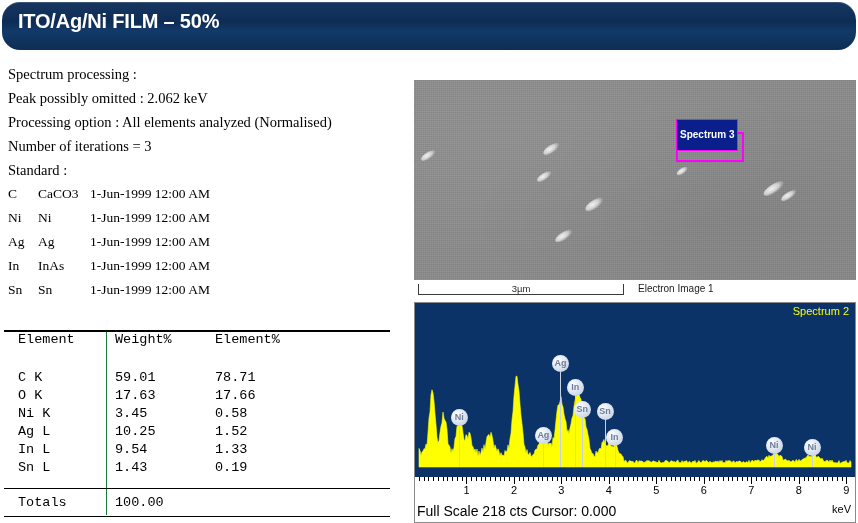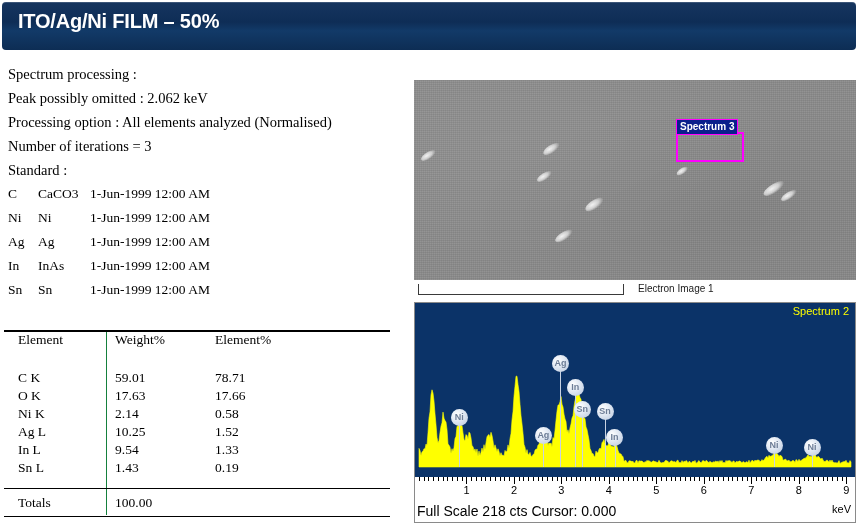--- a/index.html
+++ b/index.html
@@ -15,21 +15,21 @@
     font-family: "Liberation Serif", serif;
   }
 
   
   #title-bar {
     position: absolute;
     left: 2px;
     top: 2px;
     width: 854px;
     height: 48px;
-    border-radius: 4px;
+    border-radius: 18px;
     background: linear-gradient(180deg, #16355f 0%, #0e2d56 42%, #123a68 60%, #0d2d54 100%);
     box-shadow: inset 0 1px 0 rgba(255,255,255,0.16);
   }
   #title-text {
     position: absolute;
     left: 16px;
     top: 8px;
     font-family: "Liberation Sans", sans-serif;
     font-size: 20px;
     font-weight: bold;
@@ -70,20 +70,21 @@
     display: inline-block;
     width: 52px;
   }
 
   
   #results-table {
     position: absolute;
     left: 4px;
     top: 330px;
     width: 386px;
+    font-family: Liberation Mono, monospace;
   }
   #results-table .rule-top {
     border-top: 2px solid #000;
     height: 0;
     margin: 0;
   }
   #results-table .rule-thin {
     border-top: 1px solid #000;
     height: 0;
   }
@@ -140,21 +141,21 @@
   #spectrum3-label {
     position: absolute;
     left: -2px;
     top: -15px;
     background: #0a1f8c;
     color: #ffffff;
     font-family: "Liberation Sans", sans-serif;
     font-size: 10px;
     font-weight: bold;
     line-height: 14px;
-    padding: 0 3px;
+    padding: 8px 3px;
     white-space: nowrap;
     border: 1px solid #ff00ff;
     box-sizing: border-box;
   }
   #sem-footer {
     position: absolute;
     left: 414px;
     top: 282px;
     width: 442px;
     height: 16px;
@@ -332,21 +333,21 @@
           <td class="col-wt">59.01</td>
           <td class="col-at">78.71</td>
         </tr>
         <tr>
           <td class="col-el">O K</td>
           <td class="col-wt">17.63</td>
           <td class="col-at">17.66</td>
         </tr>
         <tr>
           <td class="col-el">Ni K</td>
-          <td class="col-wt">2.14</td>
+          <td class="col-wt">3.45</td>
           <td class="col-at">0.58</td>
         </tr>
         <tr>
           <td class="col-el">Ag L</td>
           <td class="col-wt">10.25</td>
           <td class="col-at">1.52</td>
         </tr>
         <tr>
           <td class="col-el">In L</td>
           <td class="col-wt">9.54</td>
@@ -384,20 +385,21 @@
   <div class="particle" style="left:348px;top:104px; width:24px; height:9px;"></div>
   <div class="particle" style="left:366px;top:112px; width:18px; height:7px;"></div>
 
   <div id="spectrum3-marker" style="left:262px; top:52px; width:68px; height:30px;">
     <div id="spectrum3-label">Spectrum 3</div>
   </div>
 </div>
 
 <div id="sem-footer">
   <div id="scalebar"></div>
+  <div id="scalebar-label">3µm</div>
   <div id="electron-image-caption">Electron Image 1</div>
 </div>
 
 <div id="eds-panel">
   <div id="eds-plot">
     <div id="eds-legend">Spectrum 2</div>
     <svg id="eds-svg" width="440" height="174">
       <path id="eds-path" fill="#ffff00" stroke="#ffff00" stroke-width="0.6" d="M 4 164 L 4.0 145.4 L 5.0 147.5 L 6.0 152.4 L 7.0 148.9 L 8.0 148.3 L 9.0 145.7 L 10.0 146.0 L 11.0 141.0 L 12.0 142.4 L 13.0 129.7 L 14.0 115.1 L 15.0 108.8 L 16.0 91.8 L 17.0 86.8 L 18.0 90.1 L 19.0 98.1 L 20.0 110.8 L 21.0 121.8 L 22.0 134.4 L 23.0 139.7 L 24.0 137.7 L 25.0 129.6 L 26.0 123.2 L 27.0 119.8 L 28.0 109.1 L 29.0 115.3 L 30.0 117.6 L 31.0 119.1 L 32.0 126.5 L 33.0 141.0 L 34.0 142.2 L 35.0 144.0 L 36.0 150.6 L 37.0 145.7 L 38.0 148.6 L 39.0 144.6 L 40.0 135.6 L 41.0 133.6 L 42.0 123.3 L 43.0 123.4 L 44.0 113.2 L 45.0 119.9 L 46.0 123.1 L 47.0 122.6 L 48.0 129.9 L 49.0 136.4 L 50.0 137.8 L 51.0 131.6 L 52.0 132.6 L 53.0 136.3 L 54.0 129.2 L 55.0 130.3 L 56.0 135.1 L 57.0 142.9 L 58.0 143.5 L 59.0 147.7 L 60.0 145.9 L 61.0 149.8 L 62.0 146.0 L 63.0 153.6 L 64.0 148.1 L 65.0 152.6 L 66.0 149.4 L 67.0 145.1 L 68.0 149.1 L 69.0 141.7 L 70.0 146.6 L 71.0 139.7 L 72.0 133.8 L 73.0 132.2 L 74.0 131.5 L 75.0 134.6 L 76.0 129.3 L 77.0 132.5 L 78.0 137.9 L 79.0 145.6 L 80.0 141.8 L 81.0 145.0 L 82.0 148.7 L 83.0 145.8 L 84.0 148.5 L 85.0 153.1 L 86.0 149.7 L 87.0 152.5 L 88.0 152.0 L 89.0 153.3 L 90.0 147.4 L 91.0 148.7 L 92.0 148.4 L 93.0 141.9 L 94.0 145.5 L 95.0 135.7 L 96.0 130.4 L 97.0 116.9 L 98.0 108.7 L 99.0 93.3 L 100.0 83.2 L 101.0 73.2 L 102.0 73.2 L 103.0 81.6 L 104.0 88.5 L 105.0 101.3 L 106.0 112.7 L 107.0 121.0 L 108.0 130.2 L 109.0 141.5 L 110.0 144.2 L 111.0 150.5 L 112.0 146.6 L 113.0 151.4 L 114.0 151.4 L 115.0 149.4 L 116.0 153.3 L 117.0 153.4 L 118.0 151.5 L 119.0 151.3 L 120.0 147.3 L 121.0 146.1 L 122.0 146.3 L 123.0 142.0 L 124.0 141.6 L 125.0 136.7 L 126.0 134.4 L 127.0 135.8 L 128.0 135.7 L 129.0 136.4 L 130.0 133.4 L 131.0 136.5 L 132.0 134.9 L 133.0 142.8 L 134.0 139.8 L 135.0 141.0 L 136.0 139.9 L 137.0 143.7 L 138.0 134.5 L 139.0 136.0 L 140.0 127.4 L 141.0 117.4 L 142.0 108.2 L 143.0 102.1 L 144.0 101.9 L 145.0 98.8 L 146.0 93.5 L 147.0 101.2 L 148.0 104.0 L 149.0 111.2 L 150.0 116.0 L 151.0 118.6 L 152.0 129.3 L 153.0 126.8 L 154.0 130.7 L 155.0 125.0 L 156.0 120.9 L 157.0 115.1 L 158.0 112.8 L 159.0 103.4 L 160.0 97.5 L 161.0 93.6 L 162.0 91.9 L 163.0 90.2 L 164.0 91.2 L 165.0 94.6 L 166.0 96.2 L 167.0 104.6 L 168.0 105.5 L 169.0 114.8 L 170.0 115.8 L 171.0 124.0 L 172.0 126.4 L 173.0 131.7 L 174.0 136.9 L 175.0 145.6 L 176.0 147.6 L 177.0 150.8 L 178.0 150.6 L 179.0 153.2 L 180.0 154.1 L 181.0 148.1 L 182.0 150.0 L 183.0 149.4 L 184.0 146.4 L 185.0 145.0 L 186.0 146.3 L 187.0 139.7 L 188.0 138.4 L 189.0 136.4 L 190.0 140.5 L 191.0 142.8 L 192.0 142.8 L 193.0 142.8 L 194.0 138.2 L 195.0 137.0 L 196.0 143.7 L 197.0 143.0 L 198.0 144.2 L 199.0 143.6 L 200.0 139.0 L 201.0 140.9 L 202.0 143.6 L 203.0 147.4 L 204.0 149.9 L 205.0 150.8 L 206.0 150.9 L 207.0 152.7 L 208.0 153.7 L 209.0 158.5 L 210.0 157.4 L 211.0 157.5 L 212.0 159.7 L 213.0 159.9 L 214.0 157.8 L 215.0 157.9 L 216.0 158.1 L 217.0 158.8 L 218.0 158.3 L 219.0 159.9 L 220.0 160.1 L 221.0 157.6 L 222.0 157.4 L 223.0 160.2 L 224.0 157.7 L 225.0 158.2 L 226.0 158.1 L 227.0 158.1 L 228.0 159.0 L 229.0 159.8 L 230.0 158.5 L 231.0 159.3 L 232.0 157.3 L 233.0 158.3 L 234.0 157.5 L 235.0 158.5 L 236.0 159.3 L 237.0 159.1 L 238.0 157.8 L 239.0 158.3 L 240.0 158.7 L 241.0 158.8 L 242.0 159.5 L 243.0 159.5 L 244.0 157.3 L 245.0 159.1 L 246.0 160.0 L 247.0 159.8 L 248.0 159.4 L 249.0 159.6 L 250.0 157.9 L 251.0 157.2 L 252.0 158.1 L 253.0 158.3 L 254.0 159.9 L 255.0 158.8 L 256.0 157.7 L 257.0 158.1 L 258.0 158.5 L 259.0 158.9 L 260.0 158.6 L 261.0 159.6 L 262.0 157.5 L 263.0 157.2 L 264.0 159.8 L 265.0 159.5 L 266.0 159.9 L 267.0 157.6 L 268.0 159.5 L 269.0 158.2 L 270.0 158.7 L 271.0 157.5 L 272.0 158.2 L 273.0 159.9 L 274.0 158.4 L 275.0 158.6 L 276.0 160.2 L 277.0 159.2 L 278.0 158.1 L 279.0 158.9 L 280.0 157.4 L 281.0 160.2 L 282.0 159.9 L 283.0 158.5 L 284.0 157.6 L 285.0 159.3 L 286.0 159.7 L 287.0 158.4 L 288.0 157.5 L 289.0 158.0 L 290.0 158.7 L 291.0 157.5 L 292.0 157.8 L 293.0 159.2 L 294.0 159.6 L 295.0 158.2 L 296.0 159.2 L 297.0 159.7 L 298.0 158.7 L 299.0 159.2 L 300.0 158.7 L 301.0 157.9 L 302.0 159.3 L 303.0 157.9 L 304.0 159.8 L 305.0 157.5 L 306.0 158.7 L 307.0 157.4 L 308.0 160.2 L 309.0 159.1 L 310.0 160.3 L 311.0 157.4 L 312.0 158.4 L 313.0 157.6 L 314.0 158.0 L 315.0 157.5 L 316.0 158.8 L 317.0 159.4 L 318.0 158.2 L 319.0 158.0 L 320.0 160.3 L 321.0 158.7 L 322.0 158.4 L 323.0 159.1 L 324.0 158.0 L 325.0 158.1 L 326.0 158.9 L 327.0 159.7 L 328.0 158.8 L 329.0 158.8 L 330.0 160.3 L 331.0 158.8 L 332.0 158.9 L 333.0 159.6 L 334.0 157.2 L 335.0 160.2 L 336.0 158.5 L 337.0 157.3 L 338.0 157.7 L 339.0 158.8 L 340.0 157.1 L 341.0 158.1 L 342.0 157.1 L 343.0 157.2 L 344.0 157.1 L 345.0 158.8 L 346.0 158.2 L 347.0 156.6 L 348.0 157.8 L 349.0 157.1 L 350.0 155.4 L 351.0 154.0 L 352.0 153.3 L 353.0 155.3 L 354.0 152.3 L 355.0 153.4 L 356.0 153.3 L 357.0 152.7 L 358.0 151.7 L 359.0 150.3 L 360.0 150.9 L 361.0 150.7 L 362.0 150.5 L 363.0 151.8 L 364.0 153.5 L 365.0 152.2 L 366.0 152.8 L 367.0 153.5 L 368.0 157.2 L 369.0 157.1 L 370.0 156.2 L 371.0 156.4 L 372.0 158.0 L 373.0 157.7 L 374.0 157.2 L 375.0 158.4 L 376.0 159.0 L 377.0 157.9 L 378.0 157.4 L 379.0 157.9 L 380.0 159.5 L 381.0 156.6 L 382.0 157.2 L 383.0 158.5 L 384.0 156.3 L 385.0 158.1 L 386.0 157.7 L 387.0 156.8 L 388.0 156.3 L 389.0 155.2 L 390.0 155.5 L 391.0 154.4 L 392.0 153.4 L 393.0 151.7 L 394.0 153.4 L 395.0 153.5 L 396.0 153.6 L 397.0 153.6 L 398.0 152.7 L 399.0 151.4 L 400.0 151.3 L 401.0 153.5 L 402.0 154.5 L 403.0 153.3 L 404.0 153.9 L 405.0 155.2 L 406.0 156.2 L 407.0 155.1 L 408.0 156.9 L 409.0 158.5 L 410.0 158.4 L 411.0 158.0 L 412.0 156.9 L 413.0 157.9 L 414.0 159.2 L 415.0 157.0 L 416.0 159.0 L 417.0 157.0 L 418.0 159.3 L 419.0 159.5 L 420.0 159.9 L 421.0 159.5 L 422.0 160.3 L 423.0 159.6 L 424.0 157.6 L 425.0 160.4 L 426.0 159.9 L 427.0 159.2 L 428.0 158.9 L 429.0 158.6 L 430.0 158.7 L 431.0 157.3 L 432.0 159.9 L 433.0 159.7 L 434.0 160.3 L 435.0 157.6 L 436.0 159.0 L 436 164 Z"></path>
     </svg>
   <div class="peak-stem" style="left: 44.3516px; top: 120px; height: 44px;"></div>

